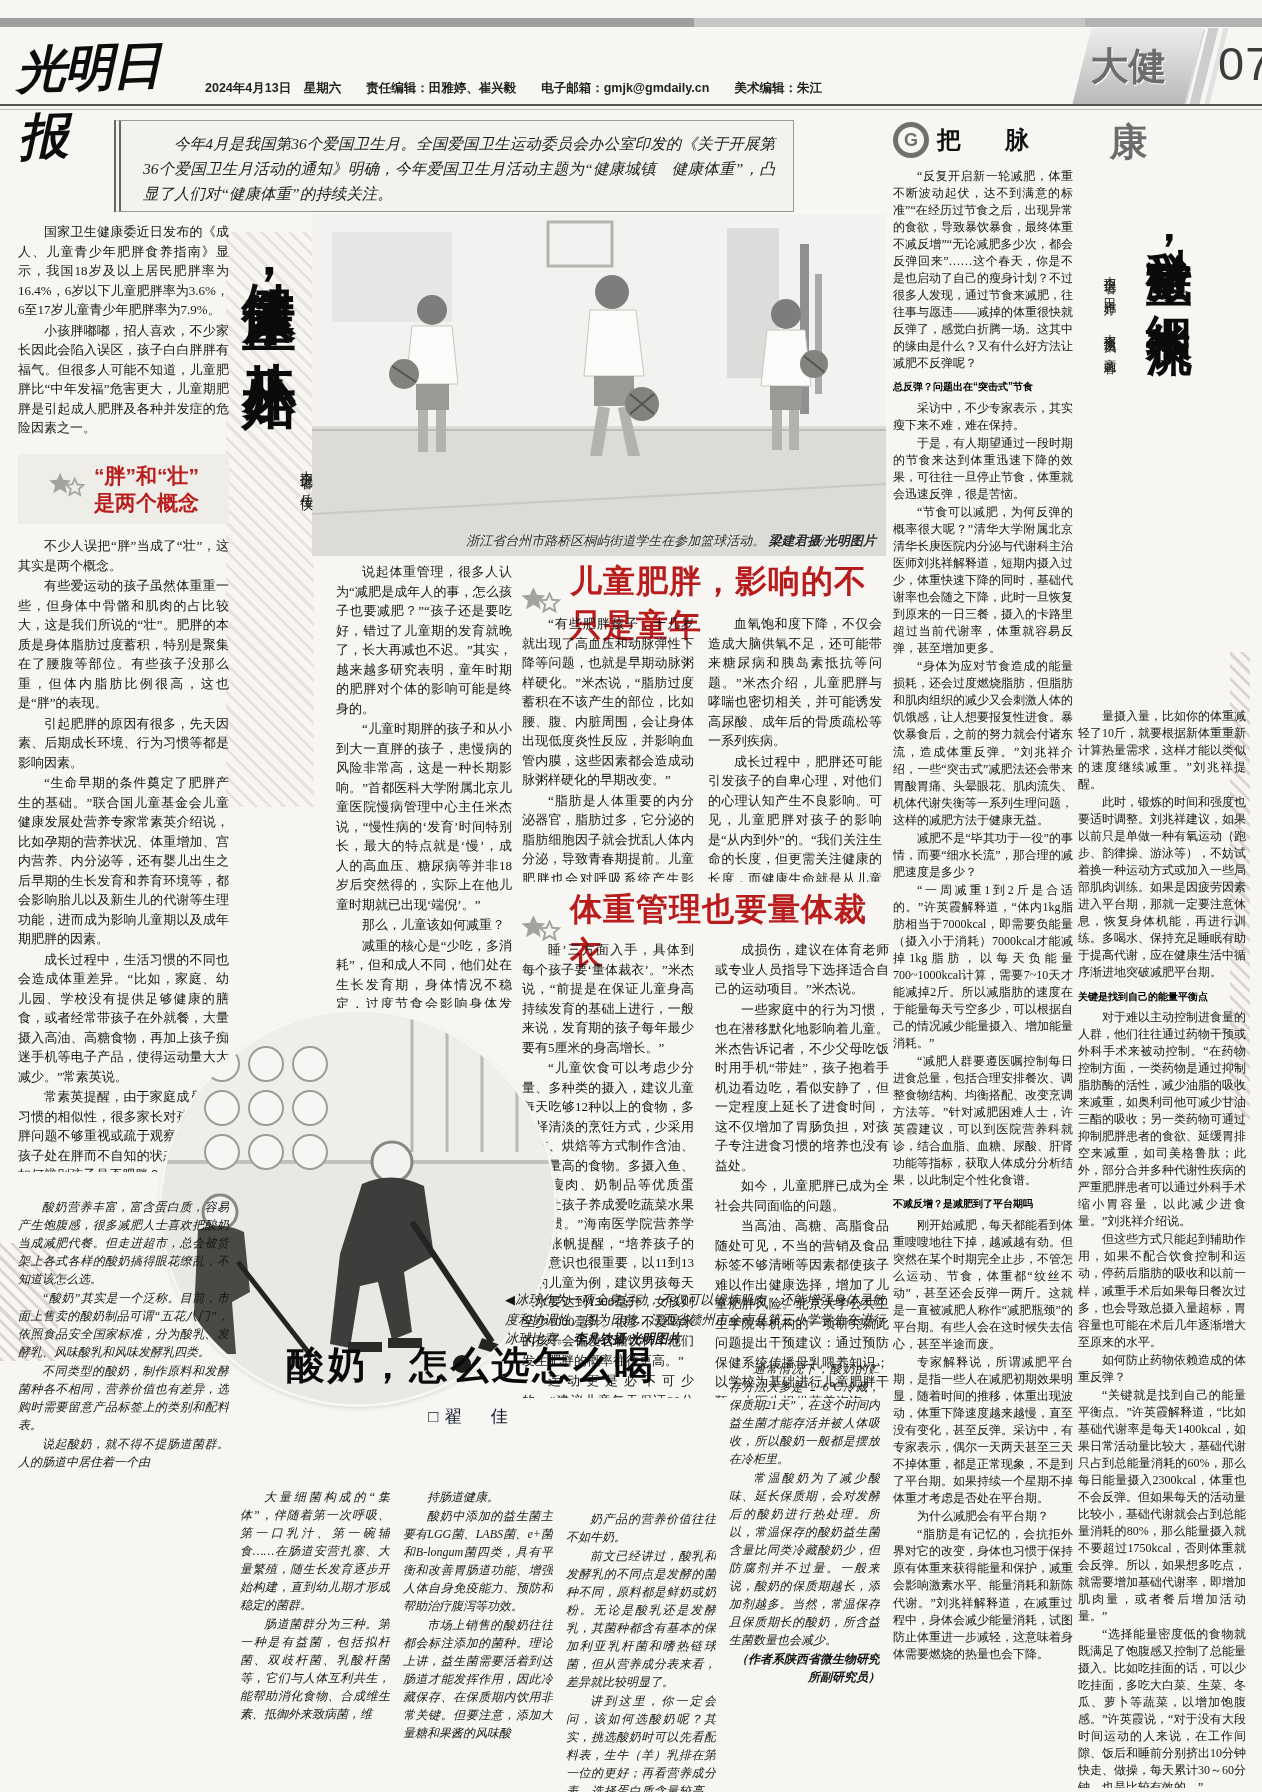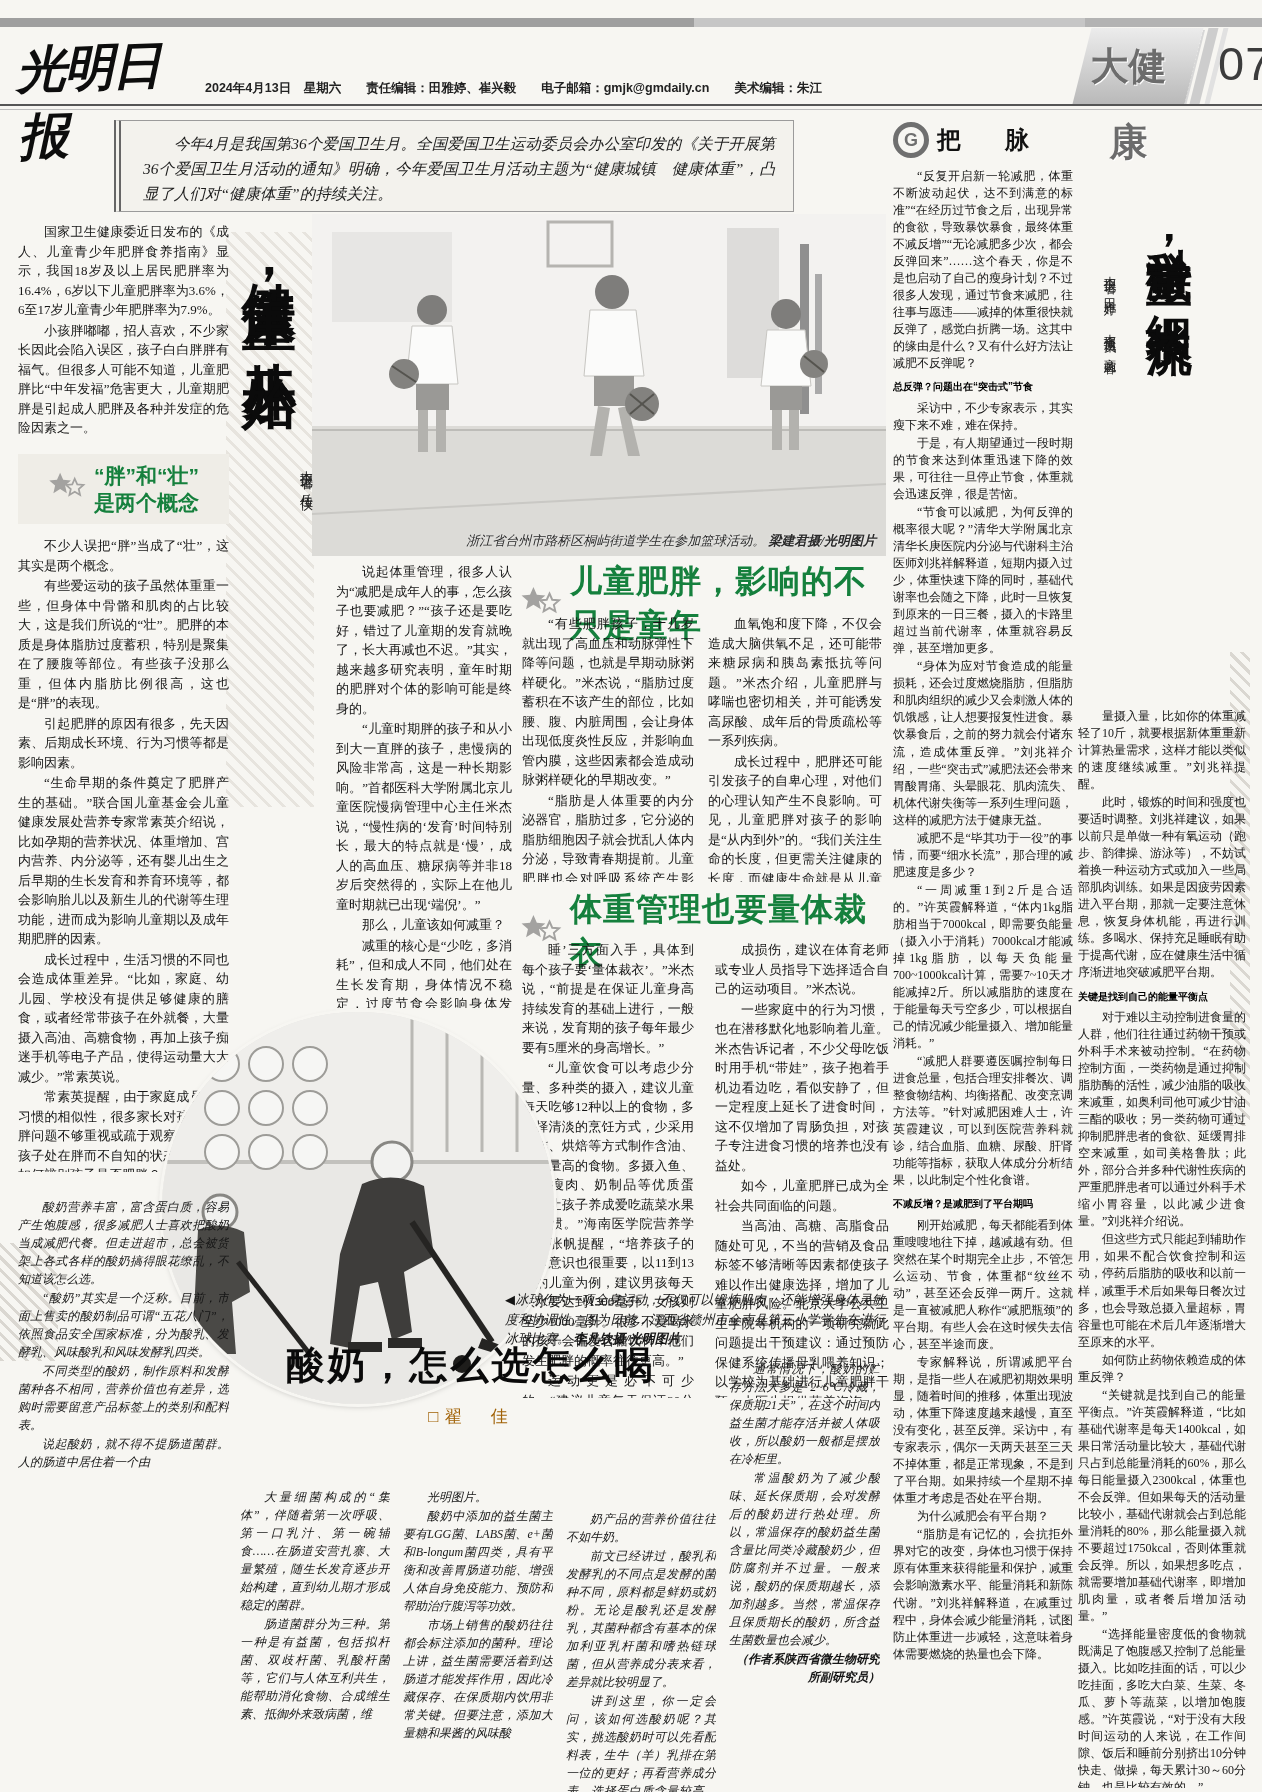--- a/index.html
+++ b/index.html
@@ -33,21 +33,21 @@
   
   .col{overflow:hidden;}
   .para{margin:0 0 1px 0;text-indent:2em;text-align:justify;}
   .t13 .para{font-size:13px;line-height:1.5;}
   .t12 .para{font-size:12px;line-height:1.42;}
   .kai .para{font-style:italic;font-size:12px;line-height:1.5;}
   .subhead{font-family:"Liberation Sans",sans-serif;font-weight:700;font-size:10px;
     margin:8px 0 6px 0;text-indent:0;line-height:1.35;color:#000;}
   
   .starhead{display:flex;align-items:center;gap:8px;}
-  .starhead .txt{font-family:"Liberation Sans",sans-serif;font-weight:900;color:#15803d;}
+  .starhead .txt{font-family:"Liberation Sans",sans-serif;font-weight:900;color:#b91c1c;}
   .lefthead{margin:16px 0 12px 0;background:#efede7;padding:8px 6px;justify-content:center;}
   .lefthead .txt{font-size:21px;line-height:1.3;text-align:center;}
   .midhead .txt{font-size:32px;letter-spacing:1px;}
   
   .vert{writing-mode:vertical-rl;text-orientation:upright;}
   .vtitle{left:232px;top:240px;height:566px;font-size:54px;font-weight:900;
     letter-spacing:5px;color:#0b0b0b;}
   .vbyline{left:297px;top:460px;height:230px;font-size:13px;color:#222;letter-spacing:2px;}
   .rtitle{left:1138px;top:212px;height:470px;font-size:46px;font-weight:900;
     letter-spacing:4px;color:#0b0b0b;}
@@ -64,21 +64,21 @@
   
   .bamai-tag{display:flex;align-items:center;gap:8px;margin-bottom:10px;}
   .gbadge{width:36px;height:36px;border-radius:50%;border:5px solid #6f6f6f;box-sizing:border-box;
     position:relative;display:flex;align-items:center;justify-content:center;
     font-family:"Liberation Sans",sans-serif;font-weight:900;font-size:18px;color:#6f6f6f;}
   .bamai-tag .txt{font-family:"Liberation Sans",sans-serif;font-size:24px;font-weight:900;
     letter-spacing:10px;color:#111;}
   
   .ytitle{font-size:38px;font-weight:900;letter-spacing:3px;text-align:center;
     font-family:"Liberation Serif",serif;color:#0a0a0a;margin:0;}
-  .yauthor{text-align:center;font-size:17px;margin-top:14px;letter-spacing:6px;color:#a16207;}
+  .yauthor{text-align:center;font-size:17px;margin-top:14px;letter-spacing:6px;color:#0f172a;}
   .note{text-align:right;text-indent:0;font-weight:700;}
   
   .hatch{background:repeating-linear-gradient(45deg,#dad7d1 0 3px,rgba(0,0,0,0) 3px 9px);}
   .hatch-light{background:repeating-linear-gradient(45deg,#e7e4de 0 3px,rgba(0,0,0,0) 3px 10px);}
 </style>
 </head>
 <body>
 
 <div id="page">
 
@@ -344,21 +344,21 @@
     <div class="yauthor">□翟　佳</div>
   </div>
   <div class="abs col kai" style="left:240px;top:1488px;width:150px;height:300px;">
     <div>
         <p class="para">大量细菌构成的“集体”，伴随着第一次呼吸、第一口乳汁、第一碗辅食……在肠道安营扎寨、大量繁殖，随生长发育逐步开始构建，直到幼儿期才形成稳定的菌群。</p>
         <p class="para">肠道菌群分为三种。第一种是有益菌，包括拟杆菌、双歧杆菌、乳酸杆菌等，它们与人体互利共生，能帮助消化食物、合成维生素、抵御外来致病菌，维</p>
       </div>
   </div>
   <div class="abs col kai" style="left:403px;top:1488px;width:150px;height:300px;">
     <div>
-        <p class="para">光明图片。</p>
+        <p class="para">持肠道健康。</p>
         <p class="para">酸奶中添加的益生菌主要有LGG菌、LABS菌、e+菌和B-longum菌四类，具有平衡和改善胃肠道功能、增强人体自身免疫能力、预防和帮助治疗腹泻等功效。</p>
         <p class="para">市场上销售的酸奶往往都会标注添加的菌种。理论上讲，益生菌需要活着到达肠道才能发挥作用，因此冷藏保存、在保质期内饮用非常关键。但要注意，添加大量糖和果酱的风味酸</p>
       </div>
   </div>
   <div class="abs col kai" style="left:566px;top:1488px;width:150px;height:300px;margin-top:22px;">
     <div>
         <p class="para">奶产品的营养价值往往不如牛奶。</p>
         <p class="para">前文已经讲过，酸乳和发酵乳的不同点是发酵的菌种不同，原料都是鲜奶或奶粉。无论是酸乳还是发酵乳，其菌种都含有基本的保加利亚乳杆菌和嗜热链球菌，但从营养成分表来看，差异就比较明显了。</p>
         <p class="para">讲到这里，你一定会问，该如何选酸奶呢？其实，挑选酸奶时可以先看配料表，生牛（羊）乳排在第一位的更好；再看营养成分表，选择蛋白质含量较高、碳水化合物含量较低的产品。</p>
       </div>

